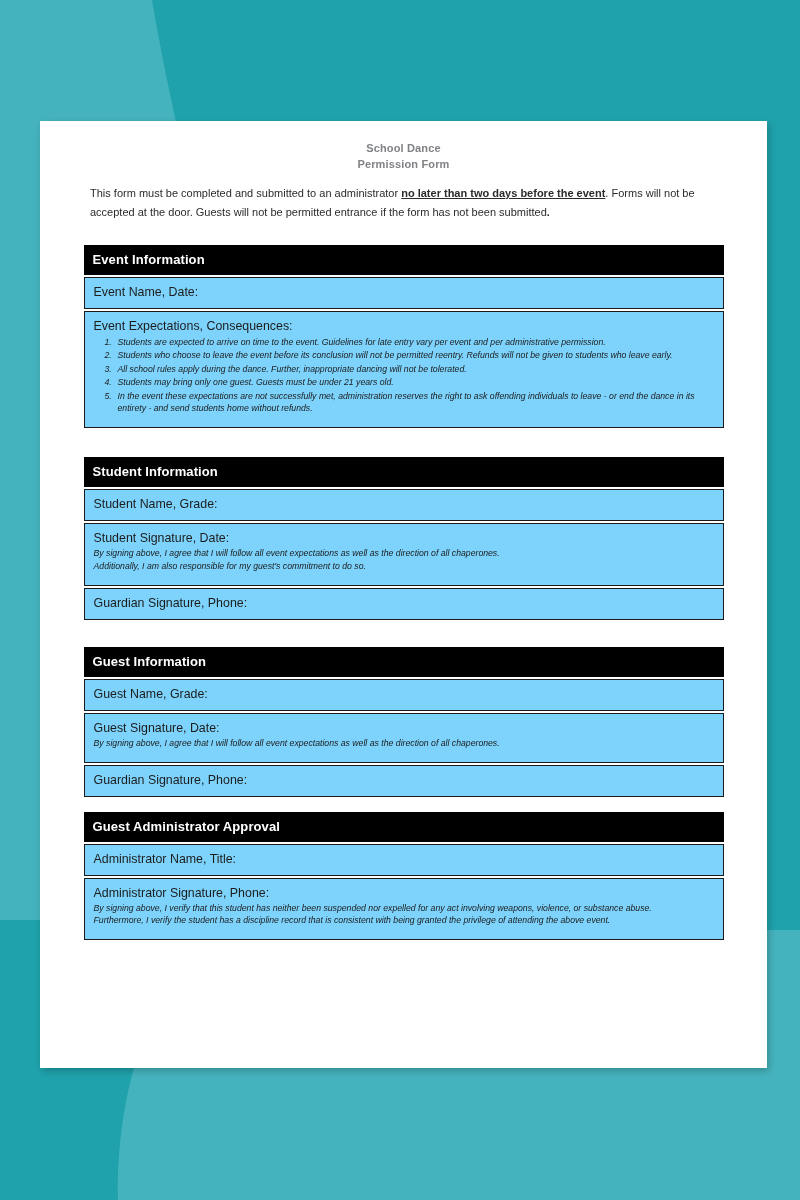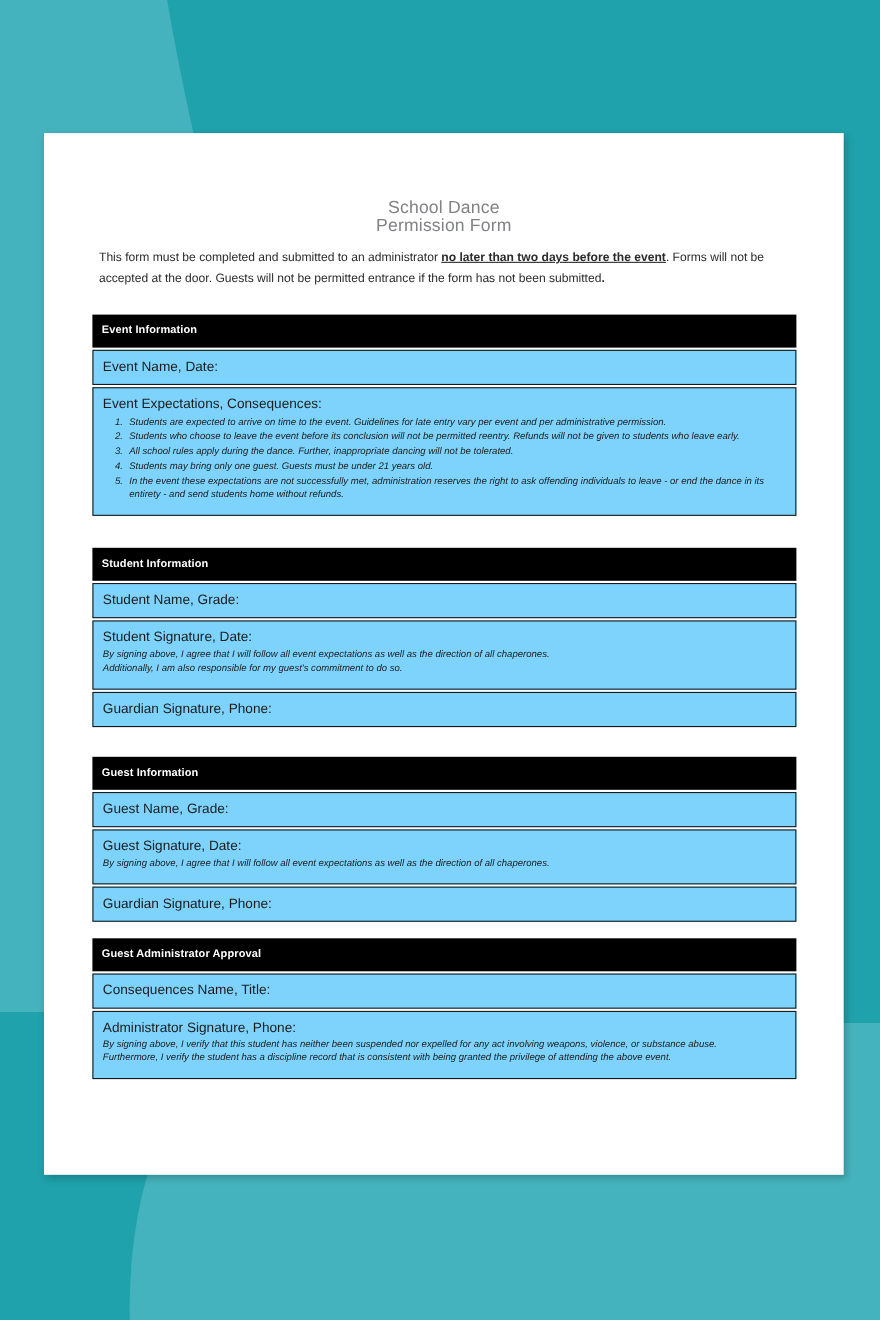--- a/index.html
+++ b/index.html
@@ -33,25 +33,25 @@
     height: 947px;
     background: #ffffff;
     box-shadow: 2px 3px 7px rgba(0,0,0,0.22);
     z-index: 1;
   }
 
   
   .doc-title {
     text-align: center;
     color: #808285;
-    font-weight: normal;
-    font-size: 16px;
+    font-weight: bold;
+    font-size: 11px;
     line-height: 15.5px;
     letter-spacing: 0.15px;
-    padding-top: 61px;
+    padding-top: 20px;
   }
   .doc-title div { margin: 0; }
 
   
   .intro {
     margin: 12px 44px 0 50px;
     font-size: 11px;
     line-height: 18.5px;
     color: #2b2b2b;
     text-align: left;
@@ -69,21 +69,21 @@
   }
   .section.sec-event   { margin-top: 24px; }
   .section.sec-student { margin-top: 29px; }
   .section.sec-guest   { margin-top: 27px; border-radius: 29px; }
   .section.sec-admin   { margin-top: 15px; }
 
   .section-header {
     background: #000000;
     color: #ffffff;
     font-weight: bold;
-    font-size: 10px;
+    font-size: 13px;
     padding: 8px 0 9px 9px;
     letter-spacing: 0.1px;
     line-height: 13px;
   }
 
   .row-box {
     border: 1.4px solid #1a1a1a;
     background: #7dd3fc;
     padding: 6px 8px 7px 9px;
     margin-top: 2px;
@@ -185,21 +185,21 @@
           <div class="row-label">Guest Signature, Date:</div>
           <div class="row-note">By signing above, I agree that I will follow all event expectations as well as the direction of all chaperones.</div>
         </div>
         <div class="row-box">
           <div class="row-label">Guardian Signature, Phone:</div>
         </div>
       </div>
       <div class="section sec-admin">
         <div class="section-header">Guest Administrator Approval</div>
         <div class="row-box">
-          <div class="row-label">Consequences Name, Title:</div>
+          <div class="row-label">Administrator Name, Title:</div>
         </div>
         <div class="row-box tall-row">
           <div class="row-label">Administrator Signature, Phone:</div>
           <div class="row-note">By signing above, I verify that this student has neither been suspended nor expelled for any act involving weapons, violence, or substance abuse.</div>
           <div class="row-note">Furthermore, I verify the student has a discipline record that is consistent with being granted the privilege of attending the above event.</div>
         </div>
       </div>
     </div>
 
 </div>

